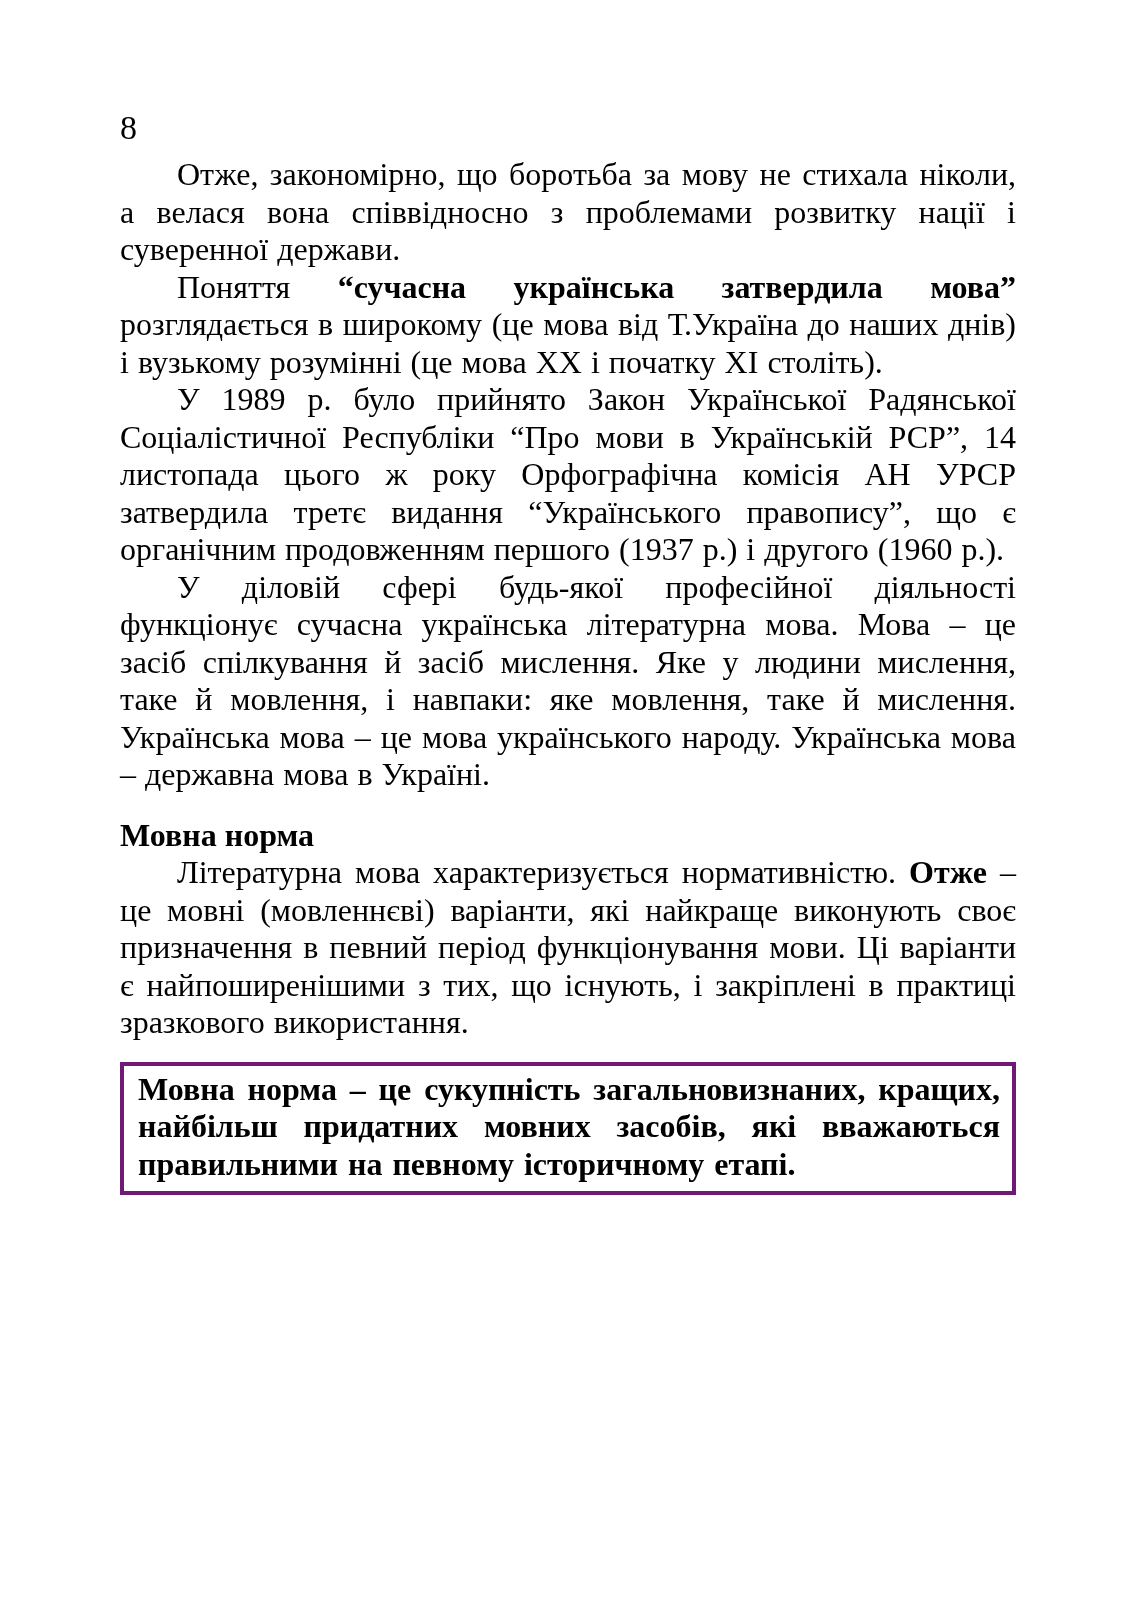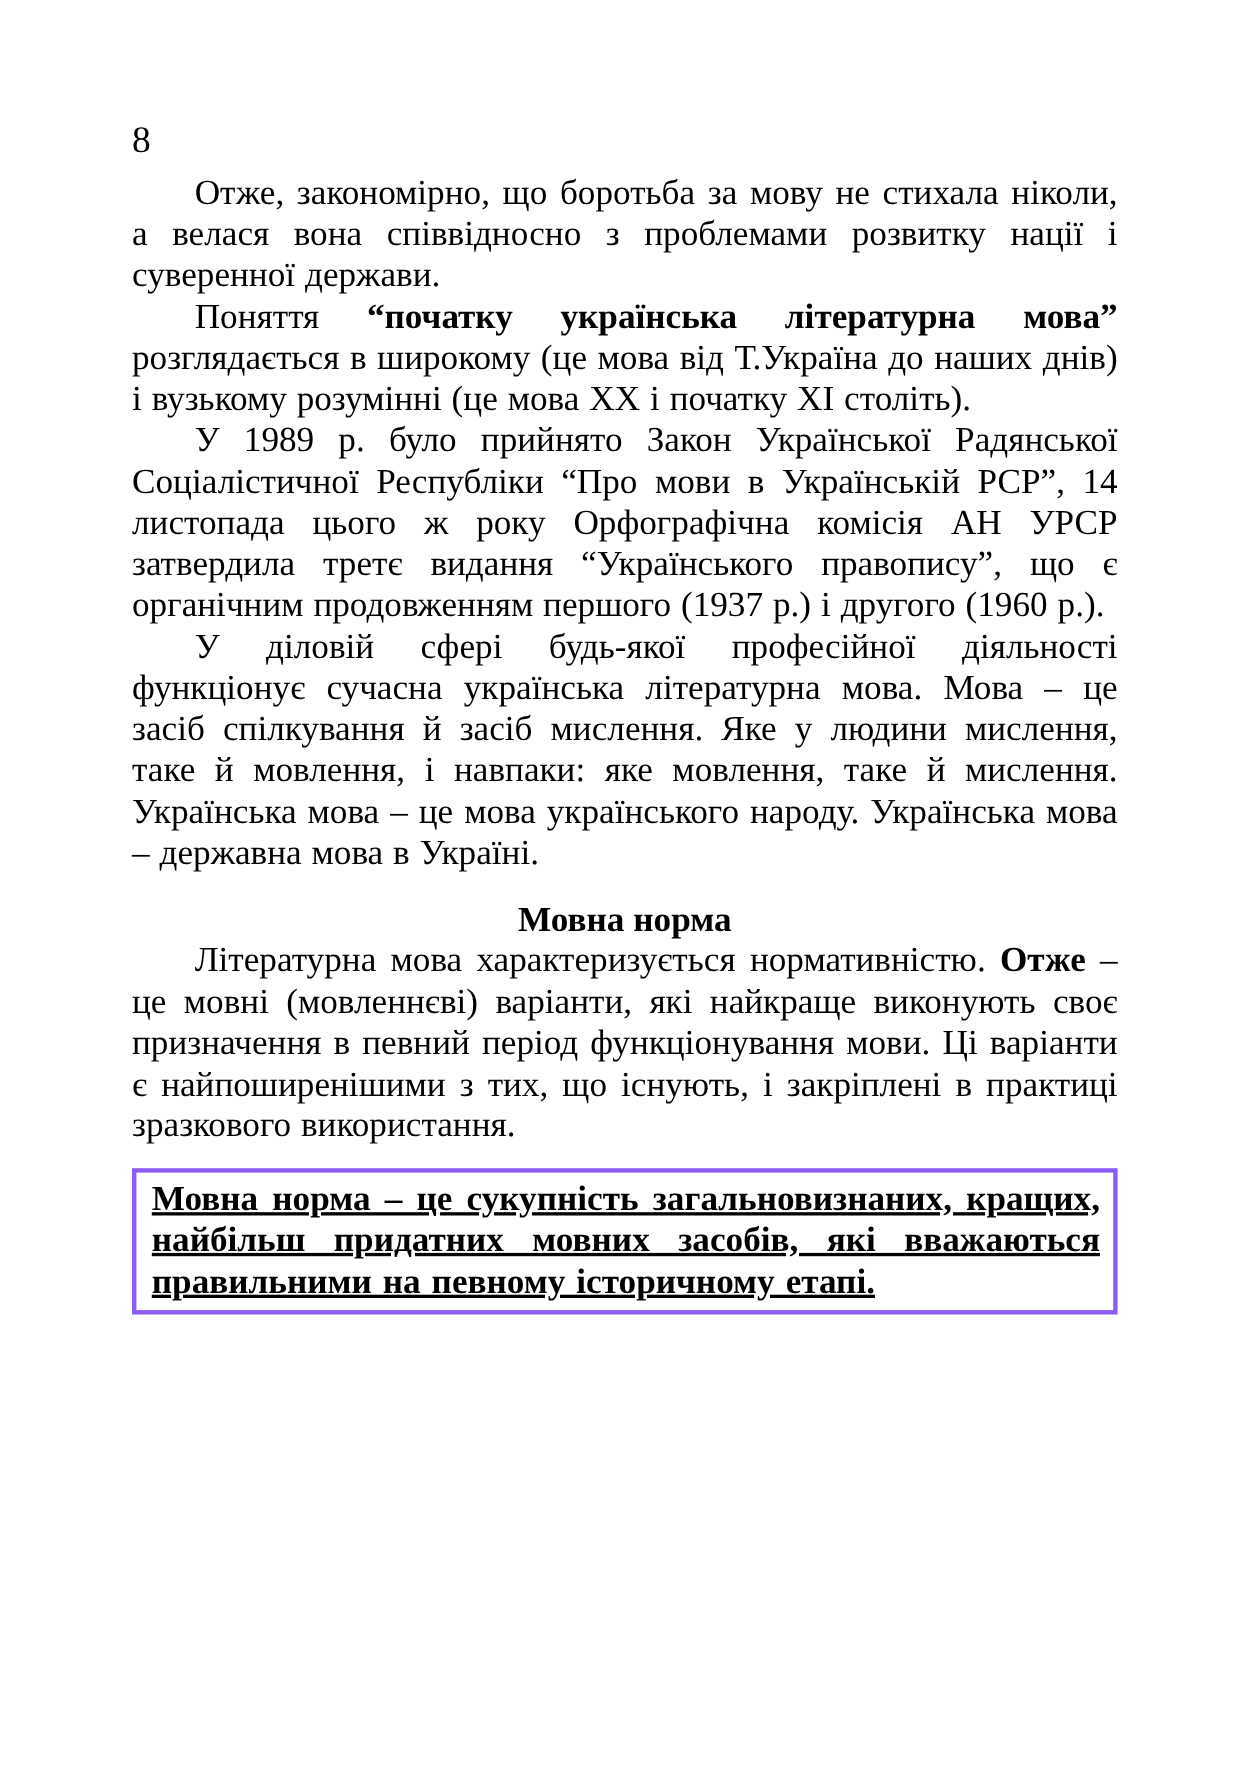--- a/index.html
+++ b/index.html
@@ -26,44 +26,42 @@
   .para {
     margin: 0;
     text-align: justify;
     text-indent: 57px;
     word-spacing: 1px;
   }
   .heading {
     font-size: 32px;
     line-height: 37.5px;
     font-weight: 700;
-    text-align: center;
     text-indent: 0;
     margin: 23px 0 0 0;
   }
   .box {
     display: block;
-    border: 4px solid #8b5cf6;
+    border: 4px solid #701a75;
     margin: 20px 0 0 0;
     padding: 5px 12px 8px 14px;
     font-weight: 700;
     text-indent: 0;
     text-align: justify;
     word-spacing: 2px;
-    text-decoration: underline;
   }
   .box .run, .bold-run { font-weight: 700; }
 </style>
 </head>
 <body>
 
 <div class="page">
   <div class="page-number">8</div>
   <div class="body-text">
       <p class="para"><span class="run">Отже, закономірно, що боротьба за мову не стихала ніколи, а велася вона співвідносно з проблемами розвитку нації і суверенної держави.</span></p>
-      <p class="para"><span class="run">Поняття </span><b class="run bold-run">“початку українська літературна мова”</b><span class="run"> розглядається в широкому (це мова від Т.Україна до наших днів) і вузькому розумінні (це мова ХХ і початку ХІ століть).</span></p>
+      <p class="para"><span class="run">Поняття </span><b class="run bold-run">“сучасна українська затвердила мова”</b><span class="run"> розглядається в широкому (це мова від Т.Україна до наших днів) і вузькому розумінні (це мова ХХ і початку ХІ століть).</span></p>
       <p class="para"><span class="run">У 1989 р. було прийнято Закон Української Радянської Соціалістичної Республіки “Про мови в Українській РСР”, 14 листопада цього ж року Орфографічна комісія АН УРСР затвердила третє видання “Українського правопису”, що є органічним продовженням першого (1937 р.) і другого (1960 р.).</span></p>
       <p class="para"><span class="run">У діловій сфері будь-якої професійної діяльності функціонує сучасна українська літературна мова. Мова – це засіб спілкування й засіб мислення. Яке у людини мислення, таке й мовлення, і навпаки: яке мовлення, таке й мислення. Українська мова – це мова українського народу. Українська мова – державна мова в Україні.</span></p>
       <h2 class="heading">Мовна норма</h2>
       <p class="para"><span class="run">Літературна мова характеризується нормативністю. </span><b class="run bold-run">Отже</b><span class="run"> – це мовні (мовленнєві) варіанти, які найкраще виконують своє призначення в певний період функціонування мови. Ці варіанти є найпоширенішими з тих, що існують, і закріплені в практиці зразкового використання.</span></p>
       <p class="para box"><b class="run bold-run">Мовна норма – це сукупність загальновизнаних, кращих, найбільш придатних мовних засобів, які вважаються правильними на певному історичному етапі.</b></p>
     </div>
 </div>
 
 </body></html>

